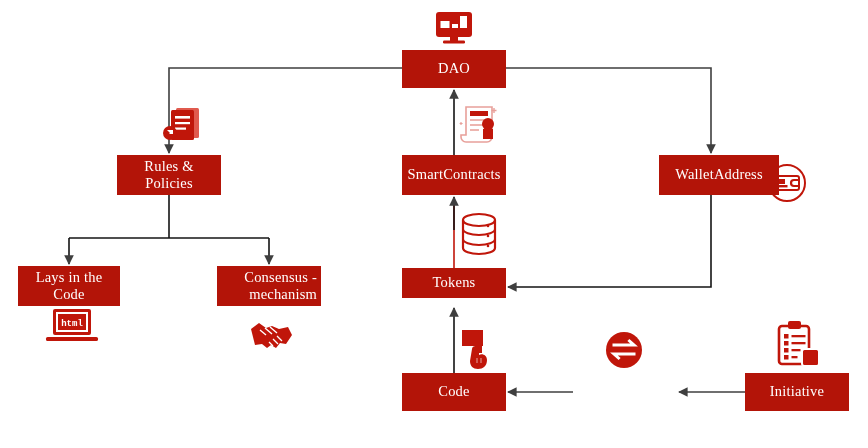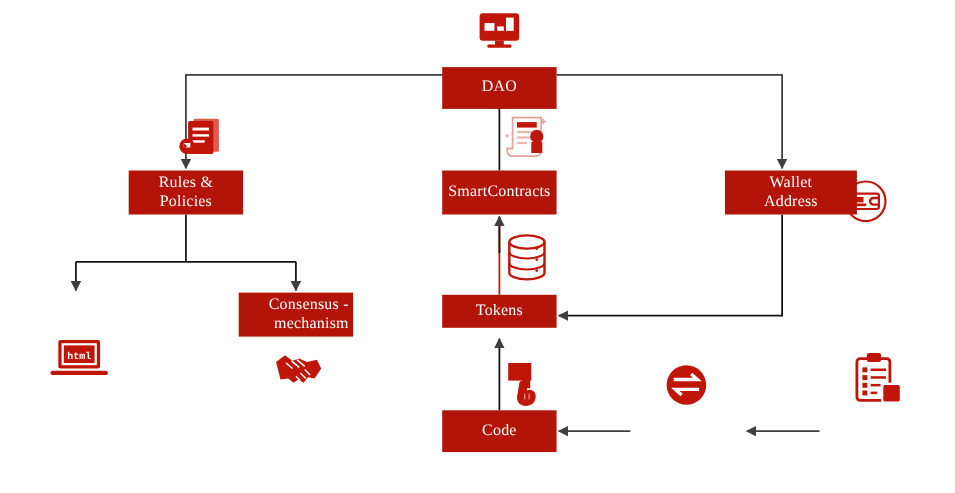--- a/index.html
+++ b/index.html
@@ -170,48 +170,55 @@
     <rect x="10" y="21" width="4.5" height="4.5" fill="#C0160A"></rect>
     <rect x="10" y="28" width="4.5" height="4.5" fill="#C0160A"></rect>
     <rect x="10" y="35" width="4.5" height="4.5" fill="#C0160A"></rect>
     <rect x="17.5" y="15" width="14" height="2.3" fill="#C0160A"></rect>
     <rect x="17.5" y="22" width="14" height="2.3" fill="#C0160A"></rect>
     <rect x="17.5" y="29" width="9" height="2.3" fill="#C0160A"></rect>
     <rect x="17.5" y="36" width="6" height="2.3" fill="#C0160A"></rect>
     <rect x="28" y="29" width="17" height="17" rx="2.5" fill="#C0160A" stroke="#ffffff" stroke-width="2"></rect>
   </svg>
 
-  <div class="node" style="left:402px;top:50px;width:104px;height:38px;margin-top:11px;">
+  <div class="node" style="left:402px;top:50px;width:104px;height:38px;">
     <span>DAO</span>
   </div>
 
   <div class="node" style="left:117px;top:155px;width:104px;height:40px;flex-direction:column;">
     <span>Rules &amp;</span>
     <span>Policies</span>
   </div>
 
   <div class="node" style="left:402px;top:155px;width:104px;height:40px;flex-direction:row;">
     <span>Smart</span>
     <span>Contracts</span>
   </div>
 
-  <div class="node" style="left:659px;top:155px;width:120px;height:40px;flex-direction:column;">
+  <div class="node" style="left:659px;top:155px;width:120px;height:40px;flex-direction:row;">
     <span>Wallet</span>
     <span>Address</span>
   </div>
 
+  <div class="node" style="left:18px;top:266px;width:102px;height:40px;flex-direction:column;">
+    <span>Lays in the</span>
+    <span>Code</span>
+  </div>
 
   <div class="node" style="left:217px;top:266px;width:104px;height:40px;flex-direction:column;align-items:flex-end;">
     <span>Consensus -</span>
     <span>mechanism</span>
   </div>
 
   <div class="node" style="left:402px;top:268px;width:104px;height:30px;">
     <span>Tokens</span>
   </div>
 
   <div class="node" style="left:402px;top:373px;width:104px;height:38px;">
     <span>Code</span>
   </div>
 
 
+  <div class="node" style="left:745px;top:373px;width:104px;height:38px;">
+    <span>Initiative</span>
+  </div>
 
 </div>
 
 </body></html>

